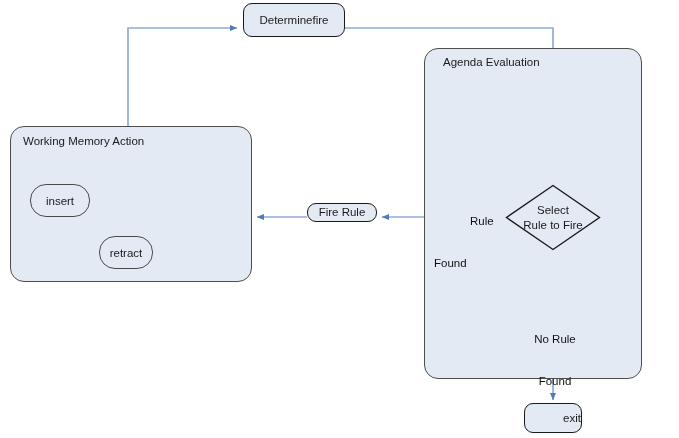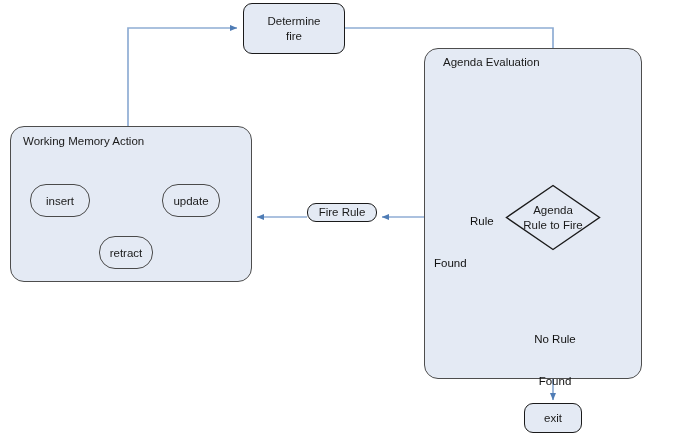--- a/index.html
+++ b/index.html
@@ -105,54 +105,51 @@
   </svg>
 
   <div class="node container-box" style="left:10px; top:126px; width:242px; height:156px;">
     <span class="container-label" style="left:12px; top:8px;">Working Memory Action</span>
   </div>
 
   <div class="node container-box" style="left:424px; top:48px; width:218px; height:331px;">
     <span class="container-label" style="left:18px; top:7px;">Agenda  Evaluation</span>
   </div>
 
-  <div class="node rounded-box" style="left:243px; top:3px; width:102px; height:51px; flex-direction:column;">
+  <div class="node rounded-box" style="left:243px; top:3px; width:102px; height:34px; flex-direction:row;">
     <span>Determine</span>
     <span>fire</span>
   </div>
 
   <div class="node small-round" style="left:30px; top:184px; width:60px; height:33px;">
     <span>insert</span>
   </div>
 
-  <div class="node small-round" style="left:162px; top:184px; width:58px; height:33px;">
-    <span>update</span>
-  </div>
 
   <div class="node small-round" style="left:99px; top:236px; width:54px; height:33px;">
     <span>retract</span>
   </div>
 
   <div class="node rounded-box" style="left:307px; top:203px; width:70px; height:19px;">
     <span>Fire Rule</span>
   </div>
 
   <div class="diamond-wrap" style="left:505px; top:184px; width:96px; height:67px;">
     <svg width="96" height="67" viewBox="0 0 96 67">
       <polygon points="48,1.5 94.5,33.5 48,65.5 1.5,33.5" fill="#e4eaf4" stroke="#1a1a1a" stroke-width="1.4"></polygon>
     </svg>
     <div class="diamond-label">
       <div>
-        <div>Agenda</div>
+        <div>Select</div>
         <div>Rule to Fire</div>
       </div>
     </div>
   </div>
 
-  <div class="node rounded-box" style="left:524px; top:403px; width:58px; height:30px;">
+  <div class="node rounded-box" style="left:524px; top:403px; width:58px; height:30px;justify-content:flex-end;">
     <span>exit</span>
   </div>
 
   <div class="edge-label" style="left:434px; top:186px;">
     <div style="text-align:left;padding-left:36px;">Rule</div>
     <div style="text-align:left;">Found</div>
   </div>
 
   <div class="edge-label" style="left:531px; top:304px; width:48px;">
     <div>No Rule</div>

